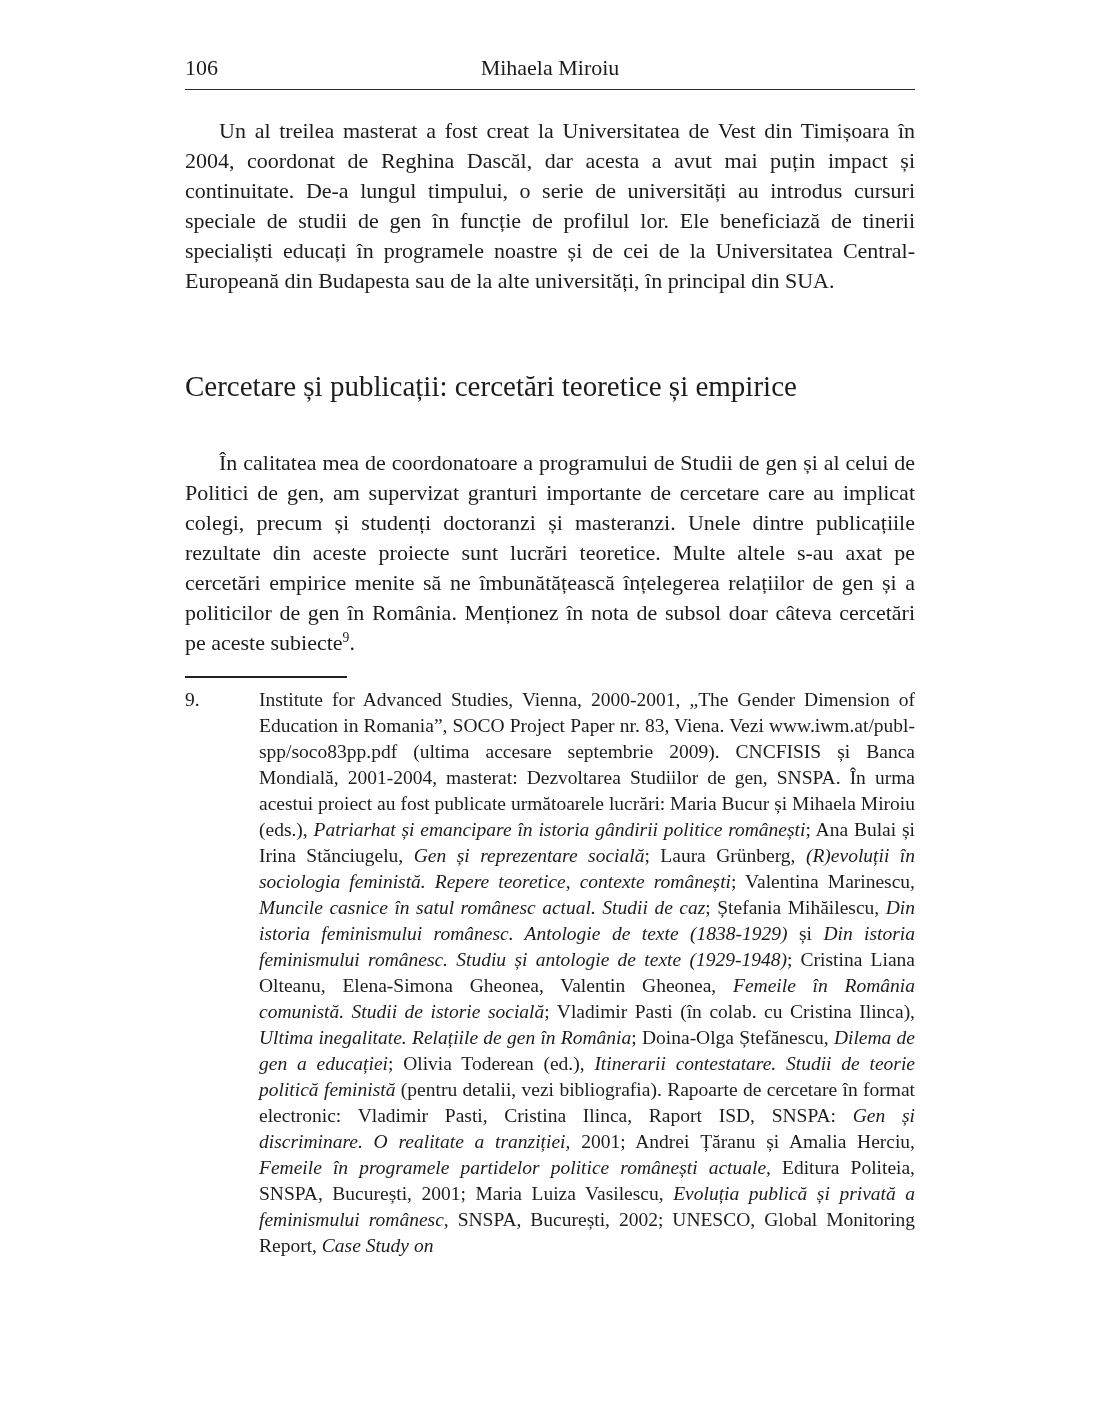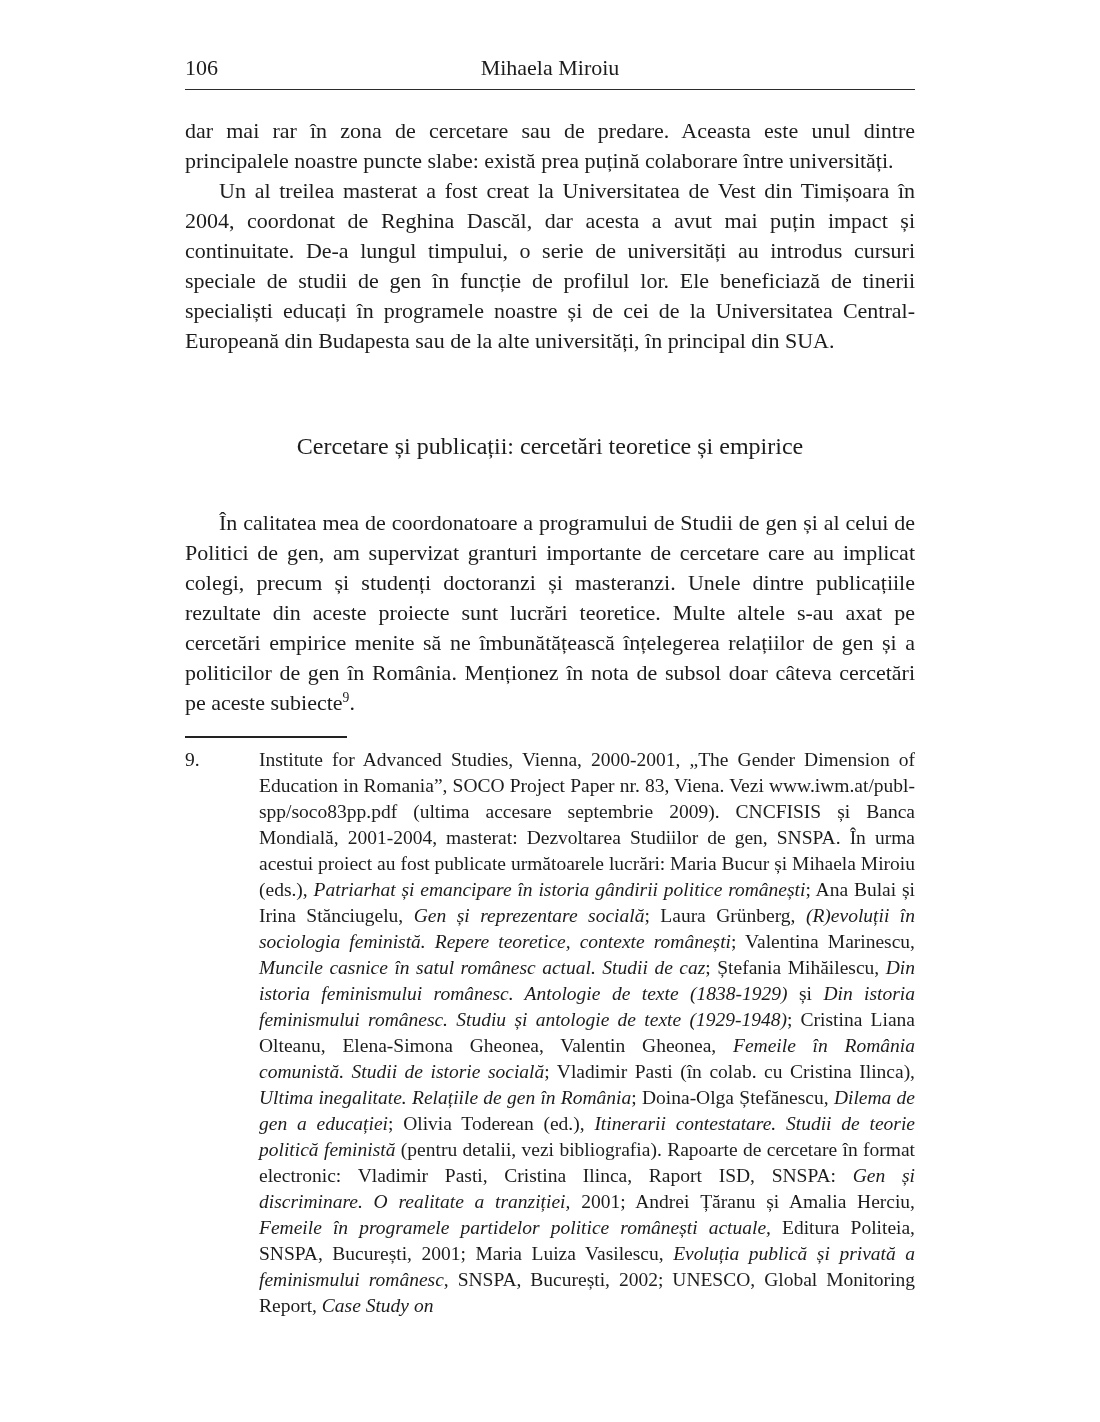--- a/index.html
+++ b/index.html
@@ -54,23 +54,23 @@
     line-height: 30px;
     text-align: justify;
   }
   .body-text p {
     margin: 0;
   }
   .body-text p.indent {
     text-indent: 34px;
   }
   .section-heading {
-    font-size: 24px;
+    font-size: 29px;
     font-weight: normal;
-    text-align: center;
+    text-align: left;
     margin: 72px 0 44px 0;
     line-height: 36px;
   }
   .fn-ref {
     font-size: 0.62em;
     vertical-align: super;
     line-height: 0;
   }
   
   .footnote-rule {
@@ -102,21 +102,20 @@
 <div class="sheet">
   <div class="content">
 
     <div class="page-header">
       <span class="page-number">106</span>
       <span class="running-head">Mihaela Miroiu</span>
     </div>
     <div class="header-rule"></div>
 
     <div class="body-text">
-      <p>dar mai rar în zona de cercetare sau de predare. Aceasta este unul dintre principalele noastre puncte slabe: există prea puțină colaborare între universități.</p>
       <p class="indent">Un al treilea masterat a fost creat la Universitatea de Vest din Timișoara în 2004, coordonat de Reghina Dascăl, dar acesta a avut mai puțin impact și continuitate. De-a lungul timpului, o serie de universități au introdus cursuri speciale de studii de gen în funcție de profilul lor. Ele beneficiază de tinerii specialiști educați în programele noastre și de cei de la Universitatea Central-Europeană din Budapesta sau de la alte universități, în principal din SUA.</p>
 
       <h2 class="section-heading">Cercetare și publicații: cercetări teoretice și empirice</h2>
 
       <p class="indent"><span>În calitatea mea de coordonatoare a programului de Studii de gen și al celui de Politici de gen, am supervizat granturi importante de cercetare care au implicat colegi, precum și studenți doctoranzi și masteranzi. Unele dintre publicațiile rezultate din aceste proiecte sunt lucrări teoretice. Multe altele s-au axat pe cercetări empirice menite să ne îmbunătățească înțelegerea relațiilor de gen și a politicilor de gen în România. Menționez în nota de subsol doar câteva cercetări pe aceste subiecte</span><sup class="fn-ref">9</sup><span>.</span></p>
     </div>
 
     <hr class="footnote-rule">
     <div class="footnote">
       <span class="footnote-marker">9.</span>

